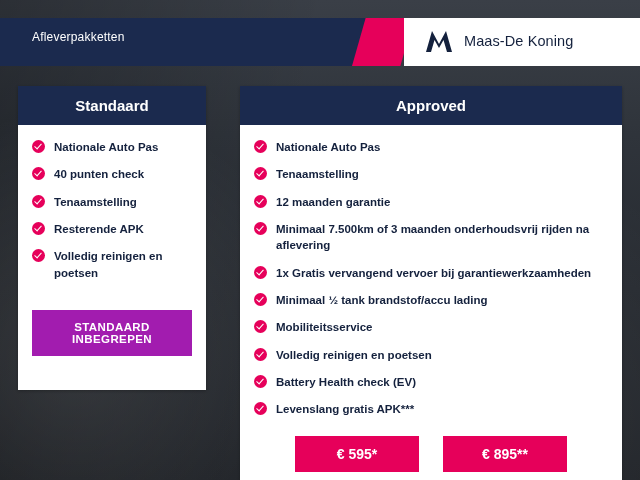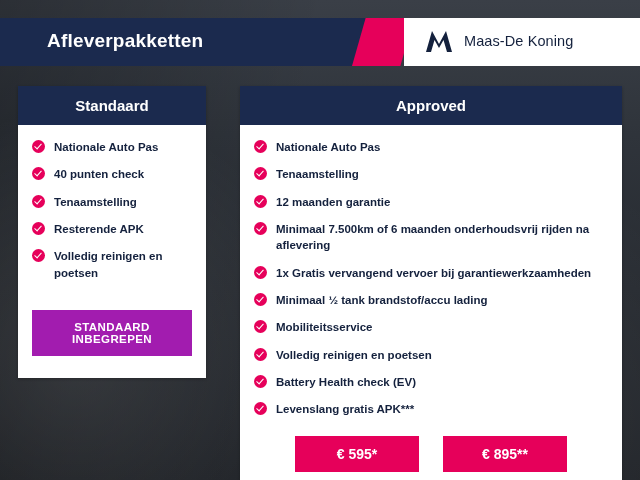--- a/index.html
+++ b/index.html
@@ -66,24 +66,23 @@
   .header-right {
     position: absolute;
     left: 404px; top: 0;
     width: 236px; height: 48px;
     background: #ffffff;
   }
   .header-title {
     position: absolute;
     left: 32px; top: 12px;
     color: #ffffff;
-    font-size: 19px;
-    font-weight: bold;
+    font-size: 12px;
+    font-weight: normal;
     letter-spacing: 0.2px;
-    margin-left: 15px;
   }
   .brand {
     position: absolute;
     left: 424px; top: 10px;
     display: flex;
     align-items: center;
     gap: 10px;
   }
   .brand-mark {
     width: 30px; height: 26px;
@@ -112,21 +111,21 @@
   }
   .card-head {
     background: #1b2a4e;
     color: #ffffff;
     text-align: center;
     font-size: 15px;
     font-weight: bold;
     padding: 11px 0 11px 0;
   }
   .card-body {
-    padding: 14px 14px 20px 14px;
+    padding: 14px 14px 32px 14px;
   }
   .feature {
     display: flex;
     align-items: flex-start;
     gap: 9px;
     margin-bottom: 11px;
   }
   .feature:last-child { margin-bottom: 0; }
   .check {
     flex: 0 0 auto;
@@ -244,21 +243,21 @@
       <div class="feature">
         <span class="check"></span>
         <span class="feature-text">Tenaamstelling</span>
       </div>
       <div class="feature">
         <span class="check"></span>
         <span class="feature-text">12 maanden garantie</span>
       </div>
       <div class="feature">
         <span class="check"></span>
-        <span class="feature-text">Minimaal 7.500km of 6 maanden onderhoudsvrij rijden na aflevering</span>
+        <span class="feature-text">Minimaal 7.500km of 3 maanden onderhoudsvrij rijden na aflevering</span>
       </div>
       <div class="feature">
         <span class="check"></span>
         <span class="feature-text">1x Gratis vervangend vervoer bij garantiewerkzaamheden</span>
       </div>
       <div class="feature">
         <span class="check"></span>
         <span class="feature-text">Minimaal ½ tank brandstof/accu lading</span>
       </div>
       <div class="feature">

